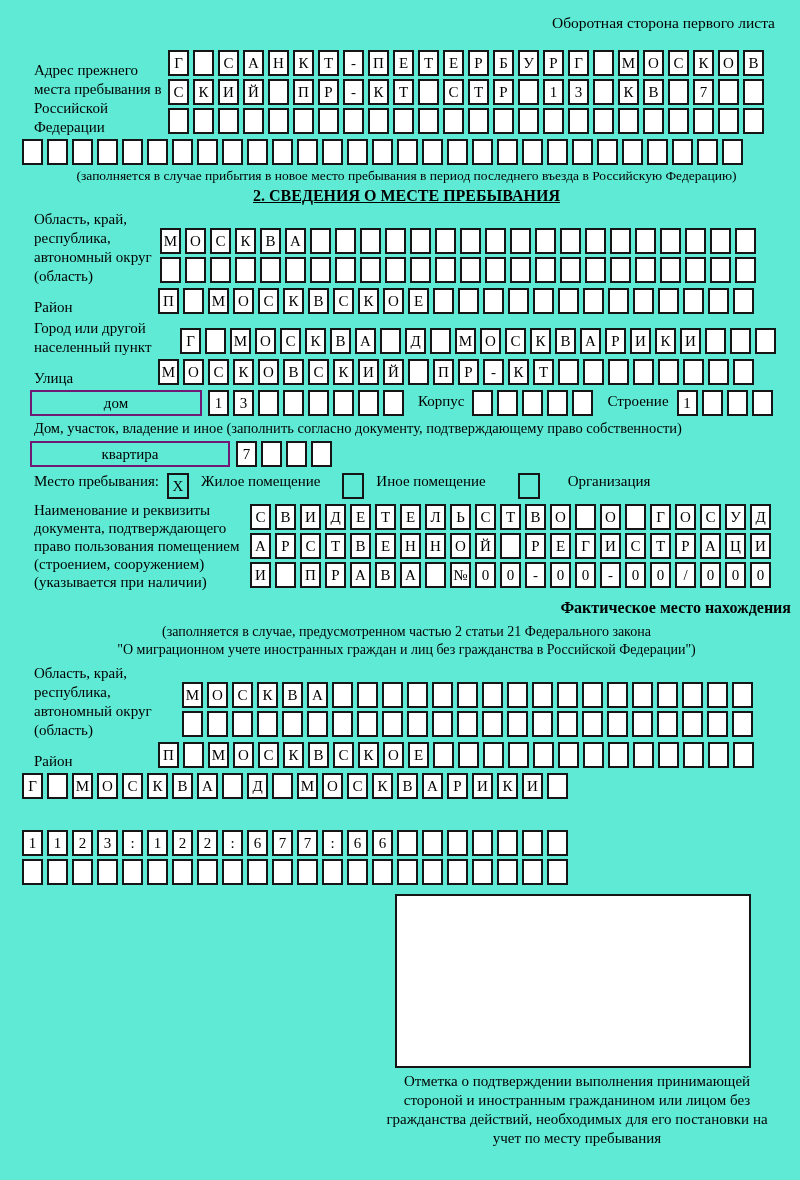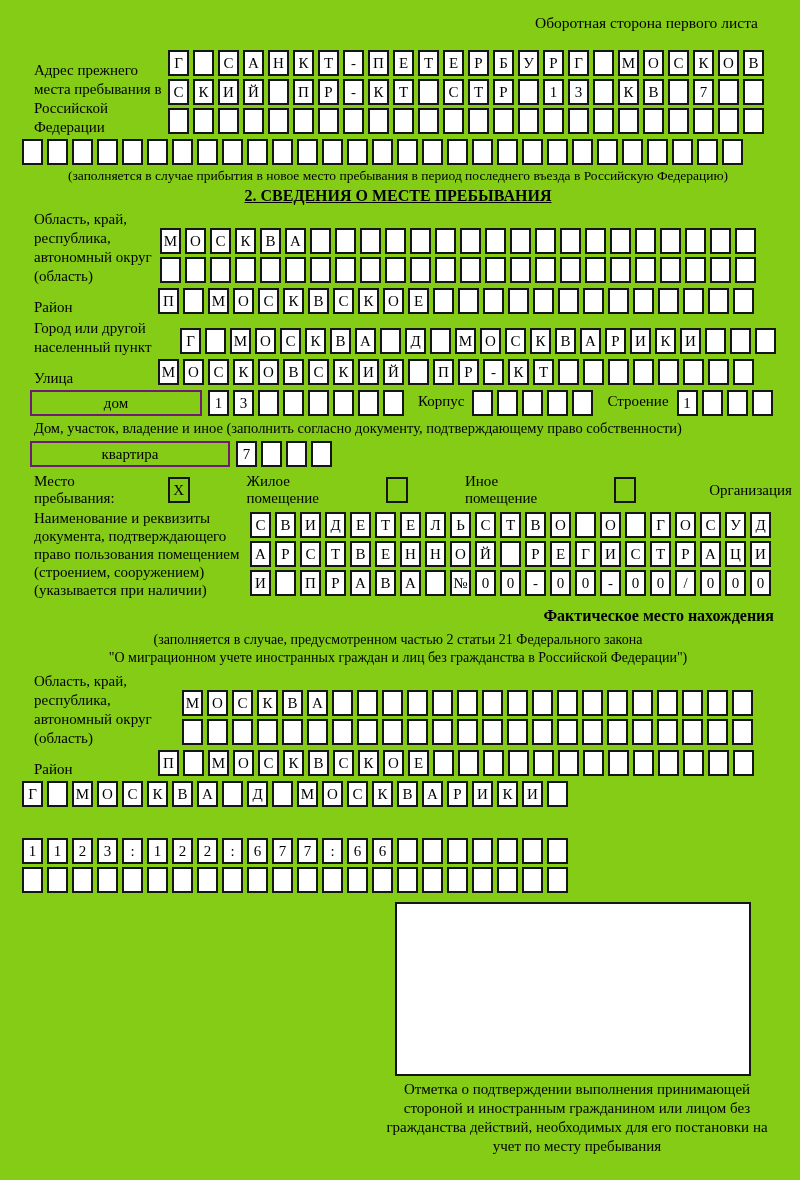--- a/index.html
+++ b/index.html
@@ -1,18 +1,18 @@
 <!DOCTYPE html>
 <html><head>
 <meta charset="utf-8">
 <style>
   * { box-sizing: border-box; }
   html,body { margin:0; padding:0; background:#fff; color:#000;
     font-family:"Liberation Serif","DejaVu Serif",serif; font-size:15px; }
-  .page { width:800px; height:1180px; padding:14px 26px 0 22px; overflow:hidden; background:#84cc16; }
+  .page { width:800px; height:1180px; padding:14px 9px 0 22px; overflow:hidden; background:#5eead4; }
 
   .header-note { text-align:right; padding-right:16px; font-size:15.5px; margin-bottom:18px; }
 
   .field { display:flex; align-items:flex-end; margin-bottom:2px; }
   .flabel { flex:none; font-size:15px; line-height:19px; padding-left:12px; }
   .rows { flex:none; }
 
   .cellrow { display:flex; height:26px; margin-bottom:3px; }
   .cell { flex:none; width:21px; height:26px; border:2px solid #151515; margin-right:4px;
     display:flex; align-items:center; justify-content:center; font-size:15px; line-height:1; background:#fff; }
@@ -21,21 +21,21 @@
   .sec-title { text-align:center; font-weight:bold; font-size:16px; margin:3px 0 5px;text-decoration:underline; }
 
   .house-row { display:flex; align-items:flex-start; margin:1px 0 1px 8px; }
   .bigbox { flex:none; height:26px; border:2px solid #701a75; display:flex; align-items:center;
     justify-content:center; font-size:15px; }
   .dom-box { width:172px; margin-right:6px; }
   .kv-box  { width:200px; margin-right:6px; }
   .inline-label { flex:none; margin:3px 8px 0 10px; }
   .caption-left { font-size:14.5px; margin:0 0 4px 12px; }
 
-  .stay-row { display:flex; align-items:center; margin:3px 0 2px 12px;gap:45px; }
+  .stay-row { display:flex; align-items:flex-start; margin:3px 0 2px 12px; }
   .cb { flex:none; width:22px; height:26px; border:2px solid #151515; display:flex;
     align-items:center; justify-content:center; font-size:15px; margin:0 12px 0 8px; }
   .stay-note { font-size:14px; margin:0 0 4px 230px; }
 
   .sub-title { text-align:right; font-weight:bold; font-size:16px; margin:8px 0 6px; }
   .sub-caption { text-align:center; font-size:14px; line-height:18px; }
   .sub-caption-wrap { margin-bottom:5px; }
 
   .stamp-box { width:356px; height:174px; border:2px solid #151515; margin:6px 0 4px 373px; background:#fff; }
   .stamp-caption { width:402px; margin-left:354px; text-align:center; font-size:15px; line-height:19px; }

